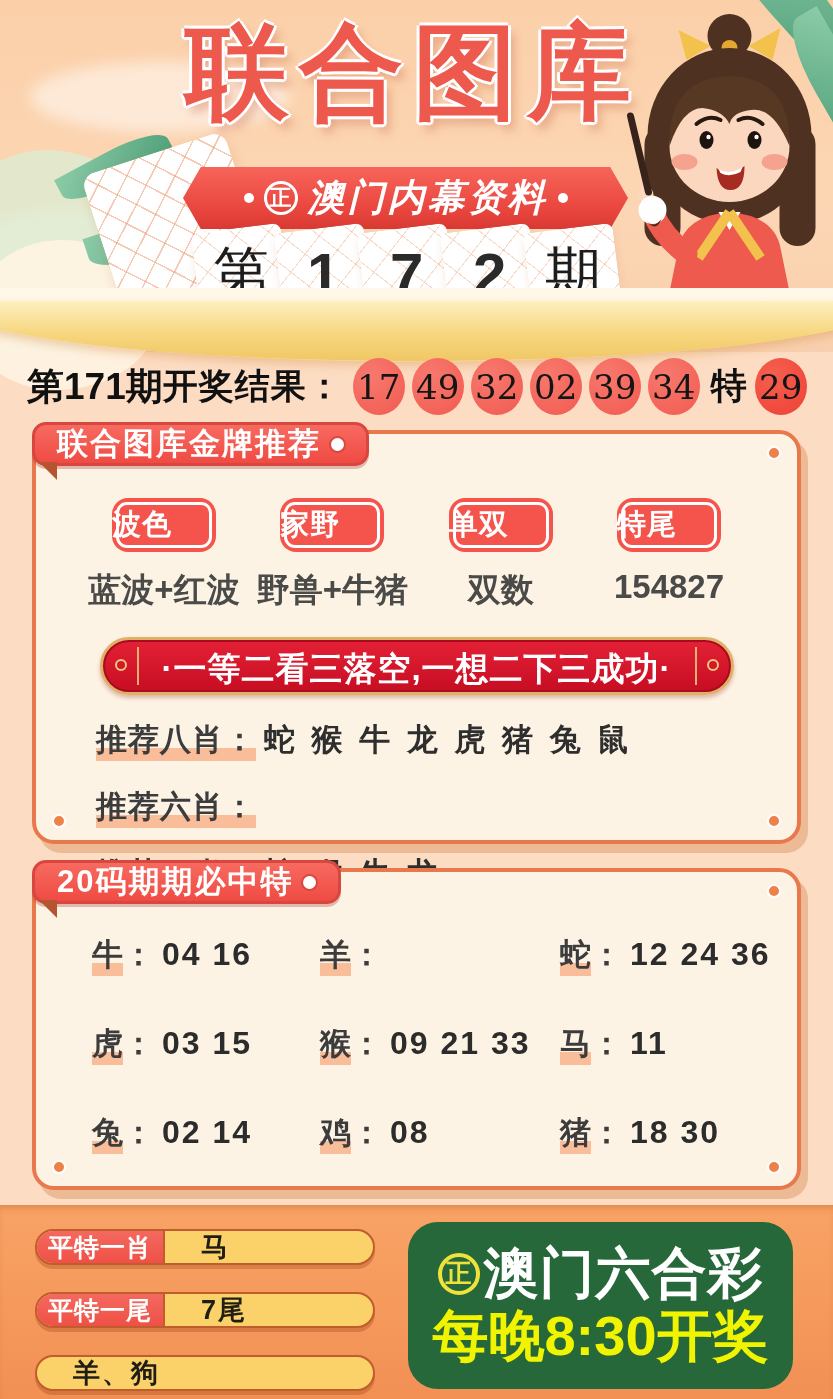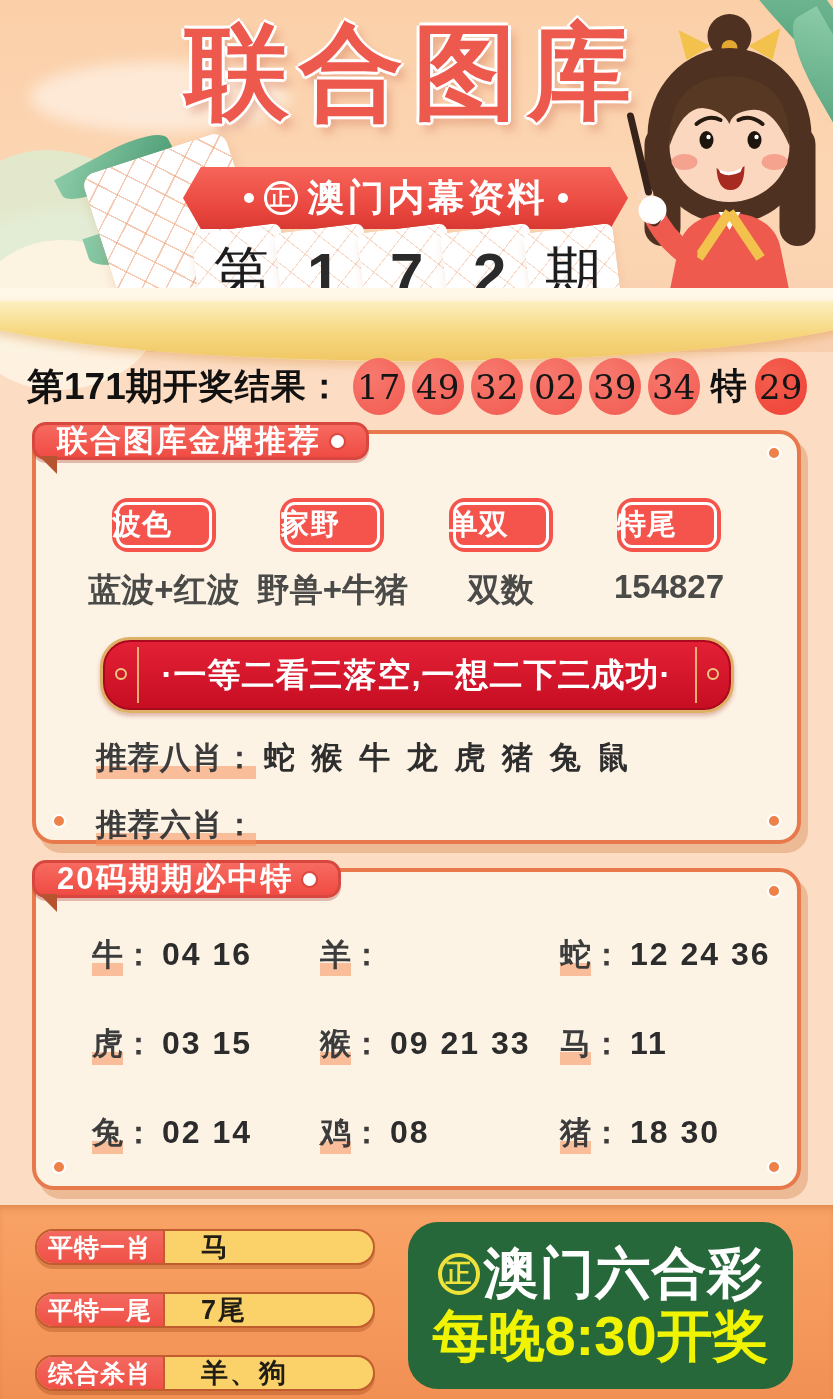--- a/index.html
+++ b/index.html
@@ -32,21 +32,21 @@
     font-size:104px; line-height:1.05; font-weight:900; letter-spacing:10px; color:#ee594e;
     text-shadow:3px 0 0 #fff,-3px 0 0 #fff,0 3px 0 #fff,0 -3px 0 #fff,2px 2px 0 #fff,-2px 2px 0 #fff,6px 8px 10px rgba(196,90,60,.35); }
   .ribbon { position:absolute; left:183px; top:167px; width:445px; height:62px;
     background:linear-gradient(180deg,#f7655a 0%,#e8453d 70%,#d83a33 100%);
     clip-path:polygon(4% 0,96% 0,100% 50%,96% 100%,4% 100%,0 50%);
     display:flex; align-items:center; justify-content:center; gap:10px;
     filter:drop-shadow(0 5px 0 rgba(146,32,27,.45)); }
   .ribbon .rdot { width:10px; height:10px; border-radius:50%; background:#fff; }
   .ribbon .seal { width:34px; height:34px; border:3px solid #fff; border-radius:50%;
     display:flex; align-items:center; justify-content:center; color:#fff; font-size:22px; font-weight:900; }
-  .ribbon .rtext { color:#fff; font-size:37px; font-weight:800; letter-spacing:3px; }
+  .ribbon .rtext { color:#fff; font-size:37px; font-weight:800; letter-spacing:3px;font-style:italic; }
   .issue-row { position:absolute; left:196px; top:228px; display:flex; z-index:2; }
   .tile { width:90px; height:92px; margin-right:-7px; background:#fff; border-radius:8px;
     transform:rotate(-7deg); box-shadow:0 4px 8px rgba(190,110,60,.15);
     display:flex; align-items:center; justify-content:center;
     background-image:
       repeating-linear-gradient(45deg, transparent 0 22px, rgba(235,150,100,.35) 22px 23px),
       repeating-linear-gradient(-45deg, transparent 0 22px, rgba(235,150,100,.35) 22px 23px); }
   .tile .cjk { font-size:56px; font-weight:500; color:#1d1d1d; transform:rotate(7deg); }
   .tile .digit { font-size:60px; font-weight:900; color:#2a2a2a; transform:rotate(7deg); }
   .girl { position:absolute; right:-6px; top:6px; width:218px; height:330px; z-index:2; }
@@ -63,42 +63,42 @@
   .ball { width:52px; height:57px; border-radius:50%; margin-right:7px; flex:none;
     background:radial-gradient(circle at 35% 30%,#f7796e,#f25a50);
     display:flex; align-items:center; justify-content:center;
     font-family:"DejaVu Serif",serif; font-size:34px; color:#151515; }
   .ball.special { background:radial-gradient(circle at 35% 30%,#f5604f,#ee4036); margin-right:0; }
   .special-label { font-size:36px; font-weight:600; color:#111; margin:0 8px 0 4px; }
 
   
   .panel { position:absolute; left:32px; width:769px; background:#fdf3e5;
     border:4px solid #e7794d; border-radius:22px; box-shadow:7px 9px 0 rgba(209,123,69,.35); }
-  .panel-tab { position:absolute; left:-4px; top:-12px; height:38px; padding:0 22px;
+  .panel-tab { position:absolute; left:-4px; top:-12px; height:44px; padding:0 22px;
     background:linear-gradient(180deg,#f76a60,#ef4b43); border:3px solid #d8473f; border-radius:14px;
     display:flex; align-items:center; gap:10px; z-index:3; box-shadow:0 3px 0 rgba(170,50,40,.3); }
   .panel-tab::after { content:""; position:absolute; left:4px; bottom:-17px;
     border:9px solid transparent; border-top-color:#b65330; border-right-color:#b65330; }
   .panel-tab .ttext { color:#fff; font-size:31px; font-weight:800; letter-spacing:2px; }
   .panel-tab .tdot { width:13px; height:13px; border-radius:50%; background:#fff; box-shadow:0 0 0 2px rgba(200,60,50,.6); }
   .cdot { position:absolute; width:14px; height:14px; border-radius:50%; background:#ee8147; border:2px solid #fff; }
   .cdot.tr { right:16px; top:12px; } .cdot.bl { left:16px; bottom:12px; } .cdot.br { right:16px; bottom:12px; }
 
   .panel1 { top:430px; height:414px; }
   .badges { display:flex; justify-content:space-between; padding:64px 48px 0 48px; }
   .badge-col { width:160px; display:flex; flex-direction:column; align-items:center; }
   .badge-box { position:relative; width:104px; height:54px; border-radius:16px; background:#f4544c;
     display:flex; align-items:center; justify-content:flex-start; }
   .badge-box::after { content:""; position:absolute; inset:4px; border:3px solid #fff; border-radius:11px; }
   .badge-box span { color:#fff; font-size:29px; font-weight:900; letter-spacing:1px; }
   .badge-value { margin-top:16px; font-size:33px; font-weight:700; color:#4a4a48; white-space:nowrap; }
-  .slogan { position:relative; margin:24px auto 0 auto; width:634px; height:76px; border-radius:30px;
+  .slogan { position:relative; margin:24px auto 0 auto; width:634px; height:58px; border-radius:30px;
     background:linear-gradient(180deg,#e42136 0%,#c60d22 100%); border:3px solid #ddb267;
     box-shadow:inset 0 0 0 2px #a90a1d, 0 3px 4px rgba(150,40,30,.3);
-    display:flex; align-items:center; justify-content:center; }
+    display:flex; align-items:flex-end; justify-content:center; }
   .slogan .stext { color:#fff; font-size:33px; font-weight:800; letter-spacing:1px; }
   .slogan .scroll-line { position:absolute; top:7px; bottom:7px; width:2px; background:rgba(236,203,126,.85); }
   .slogan .scroll-line.sl { left:34px; } .slogan .scroll-line.sr { right:34px; }
   .slogan .scurl { position:absolute; width:12px; height:12px; border:2px solid #ecc97e; border-radius:50%; top:50%; margin-top:-7px; }
   .slogan .scurl.cl { left:12px; } .slogan .scurl.cr { right:12px; }
   .rec-rows { padding:24px 0 0 60px; }
   .rec-row { margin-bottom:25px; display:flex; align-items:baseline; }
   .hl { background-image:linear-gradient(transparent 68%, rgba(246,145,92,.55) 68%); }
   .rec-label { font-size:31px; font-weight:800; color:#3c3c3c; letter-spacing:1px; }
   .rec-value { font-size:31px; font-weight:700; color:#2e2e2e; letter-spacing:4px; margin-left:8px; }
@@ -359,21 +359,20 @@
   <div class="footer">
     <div class="pill p1">
       <div class="pill-label">平特一肖</div>
       <div class="pill-value">马</div>
     </div>
     <div class="pill p2">
       <div class="pill-label">平特一尾</div>
       <div class="pill-value">7尾</div>
     </div>
     <div class="pill p3">
-      <div class="pill-label">综合杀肖</div>
       <div class="pill-value">羊、狗</div>
     </div>
 
     <div class="green-card">
       <div class="gc-line1">
         <span class="gc-seal">正</span>
         <span class="gc-title">澳门六合彩</span>
       </div>
       <div class="gc-sub">每晚8:30开奖</div>
     </div>

